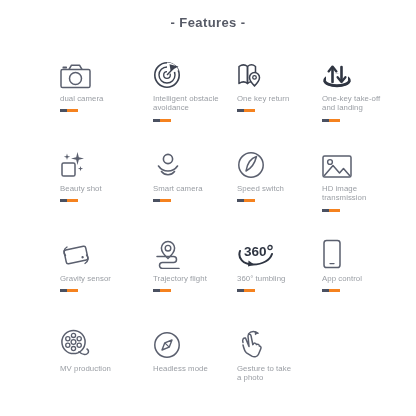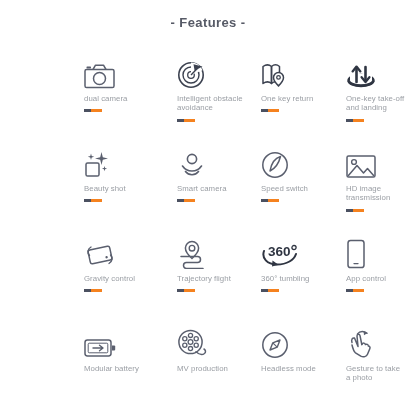--- a/index.html
+++ b/index.html
@@ -22,21 +22,21 @@
     padding-top:15px;
   }
 
   .grid {
     position:absolute;
     top:55px; left:0;
     width:416px;
     display:grid;
     grid-template-columns:93px 84px 85px 94px;
     grid-auto-rows:90px;
-    padding-left:84px;
+    padding-left:60px;
   }
   .cell { position:relative; }
 
   .icon-wrap {
     height:34px;
     display:flex;
     align-items:flex-end;
     justify-content:flex-start;
   }
   .icon-wrap svg { display:block; }
@@ -206,21 +206,21 @@
       <div class="icon-wrap">
         <svg width="32" height="28" viewBox="0 0 32 28">
           <g transform="rotate(-12 16 14)">
             <rect x="5" y="7" width="22" height="14" rx="2" fill="none" stroke="#5a5f6e" stroke-width="1.5"></rect>
             <circle cx="22" cy="17.5" r="1.2" fill="#5a5f6e"></circle>
           </g>
           <path d="M7 6 C3.5 8 3 12 5.5 14.5" fill="none" stroke="#5a5f6e" stroke-width="1.4" stroke-linecap="round"></path>
           <path d="M25 22.5 C28.5 20.5 29 16.5 26.5 14" fill="none" stroke="#5a5f6e" stroke-width="1.4" stroke-linecap="round"></path>
         </svg>
       </div>
-      <div class="cell-label">Gravity control</div>
+      <div class="cell-label">Gravity sensor</div>
       <div class="dash">
         <span class="seg-dark"></span>
         <span class="seg-accent"></span>
       </div>
     </div>
 
     <div class="cell">
       <div class="icon-wrap">
         <svg width="30" height="30" viewBox="0 0 30 30">
           <path d="M15 2.5 a6.6 6.6 0 0 1 6.6 6.6 c0 4.6 -6.6 10.4 -6.6 10.4 s-6.6 -5.8 -6.6 -10.4 A6.6 6.6 0 0 1 15 2.5 z" fill="none" stroke="#5a5f6e" stroke-width="1.5"></path>
@@ -258,35 +258,20 @@
           <path d="M8 24.6 h4" stroke="#5a5f6e" stroke-width="1.4" stroke-linecap="round"></path>
         </svg>
       </div>
       <div class="cell-label">App control</div>
       <div class="dash">
         <span class="seg-dark"></span>
         <span class="seg-accent"></span>
       </div>
     </div>
 
-    <div class="cell">
-      <div class="icon-wrap">
-        <svg width="32" height="22" viewBox="0 0 32 22">
-          <rect x="1" y="3" width="26" height="16" rx="2.4" fill="none" stroke="#5a5f6e" stroke-width="1.5"></rect>
-          <path d="M28 8.5 h2.2 a1 1 0 0 1 1 1 v3 a1 1 0 0 1 -1 1 H28 z" fill="#5a5f6e"></path>
-          <rect x="4.2" y="6.2" width="19.6" height="9.6" rx="1" fill="none" stroke="#5a5f6e" stroke-width="1"></rect>
-          <path d="M9 11 H19 M15.5 8.3 L19 11 L15.5 13.7" fill="none" stroke="#5a5f6e" stroke-width="1.4" stroke-linecap="round" stroke-linejoin="round"></path>
-        </svg>
-      </div>
-      <div class="cell-label">Modular battery</div>
-      <div class="dash hidden">
-        <span class="seg-dark"></span>
-        <span class="seg-accent"></span>
-      </div>
-    </div>
 
     <div class="cell">
       <div class="icon-wrap">
         <svg width="30" height="30" viewBox="0 0 30 30">
           <circle cx="13.5" cy="13" r="11.6" fill="none" stroke="#5a5f6e" stroke-width="1.5"></circle>
           <circle cx="13.5" cy="13" r="2.4" fill="none" stroke="#5a5f6e" stroke-width="1.3"></circle>
           <circle cx="13.5" cy="6.4" r="2.1" fill="none" stroke="#5a5f6e" stroke-width="1.3"></circle>
           <circle cx="13.5" cy="19.6" r="2.1" fill="none" stroke="#5a5f6e" stroke-width="1.3"></circle>
           <circle cx="7.8" cy="9.7" r="2.1" fill="none" stroke="#5a5f6e" stroke-width="1.3"></circle>
           <circle cx="19.2" cy="9.7" r="2.1" fill="none" stroke="#5a5f6e" stroke-width="1.3"></circle>

